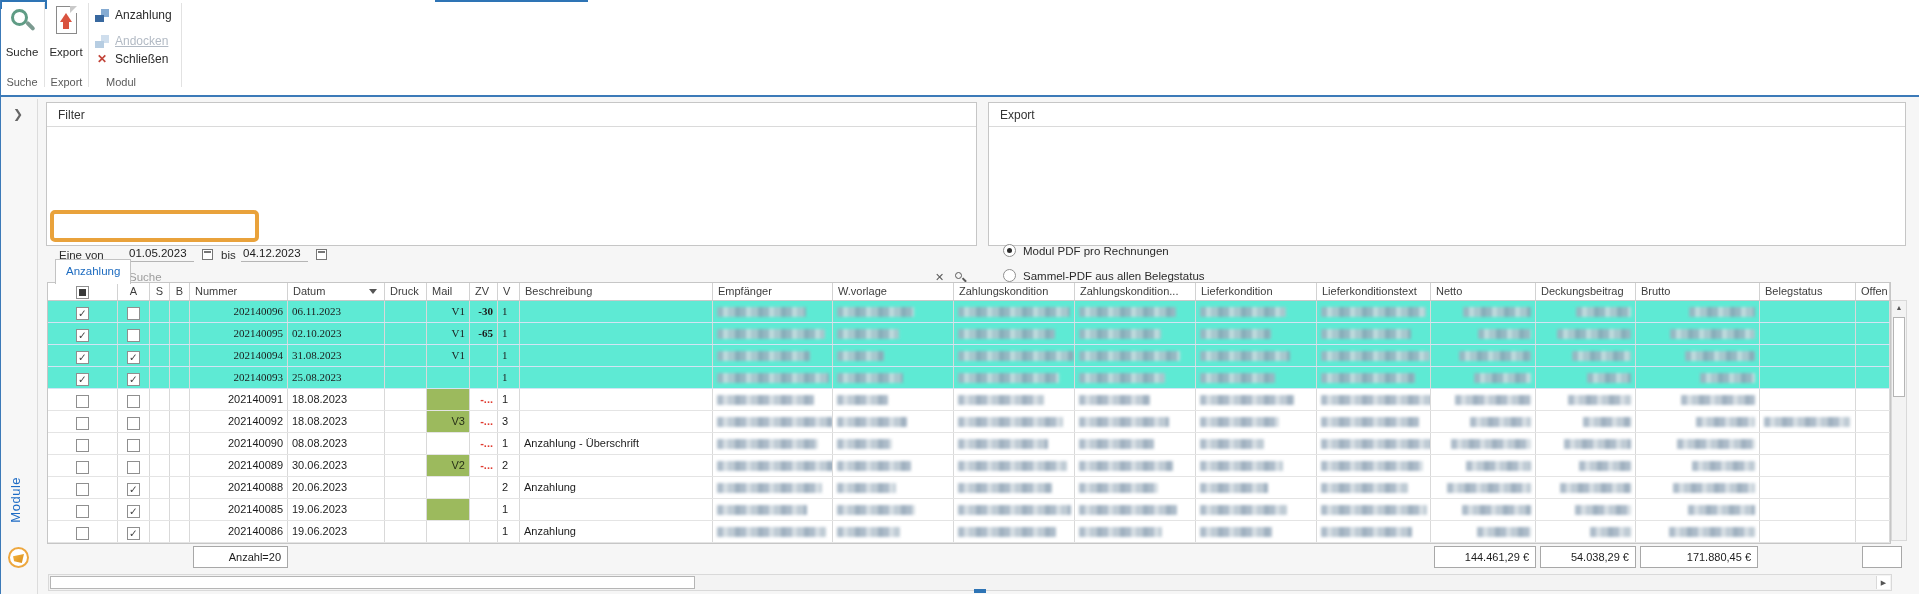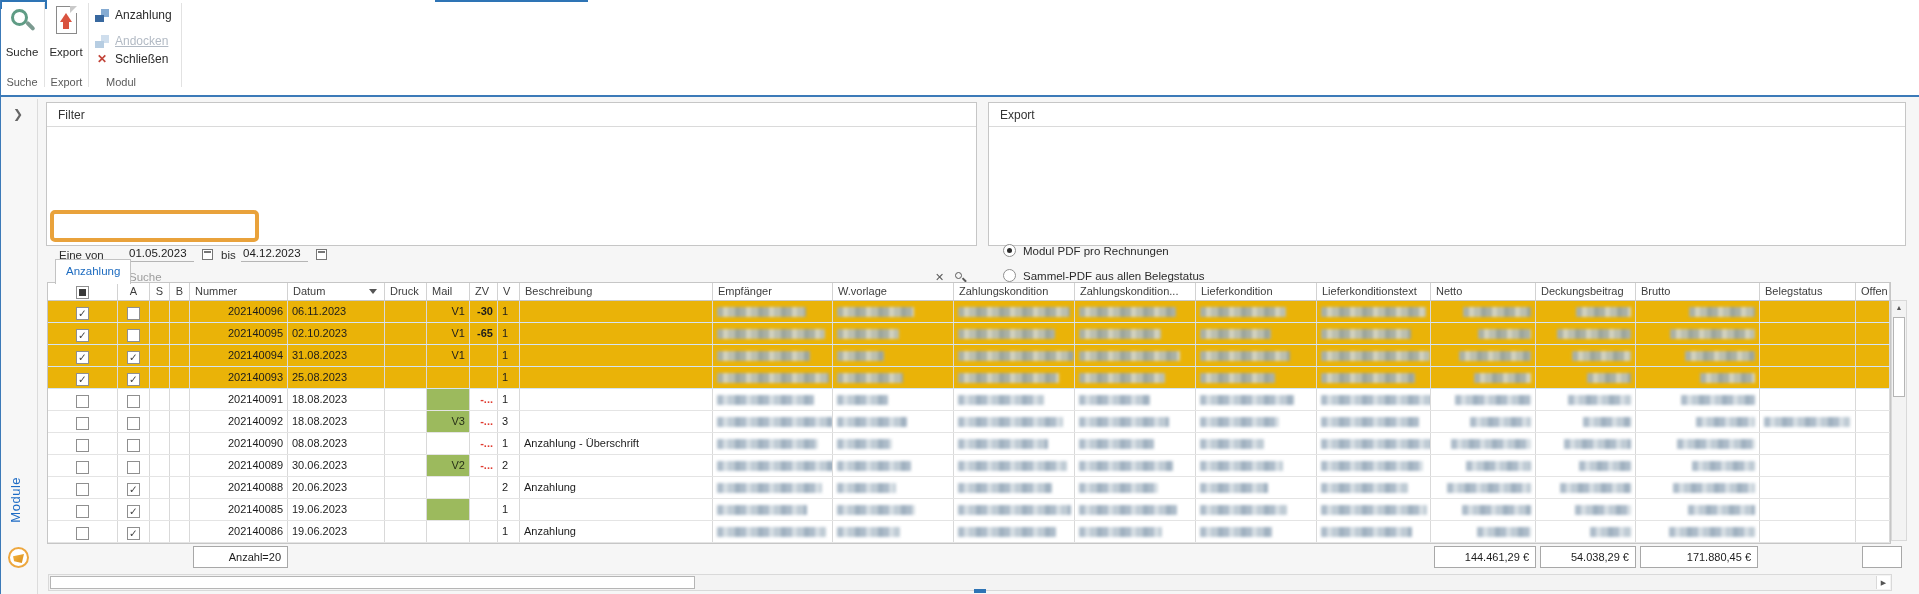--- a/index.html
+++ b/index.html
@@ -94,21 +94,21 @@
     z-index:4; cursor:pointer; }
   .grid-wrap { position:absolute; left:47px; top:282px; width:1844px; background:#fff;
     border:1px solid #c6c6c6; z-index:3; }
   .hrow { white-space:nowrap; height:18px; border-bottom:1px solid #c9c9c9; background:#fff; }
   .hcell { display:inline-block; height:17px; line-height:17px; font-size:11px; color:#3d3d3d;
     border-right:1px solid #d2d2d2; overflow:hidden; vertical-align:top; padding-left:5px; position:relative; }
   .hcell.center { text-align:center; padding-left:0; }
   .sort-arrow { position:absolute; right:7px; top:6px; width:0; height:0;
     border-left:4px solid transparent; border-right:4px solid transparent; border-top:5px solid #555; }
   .trow { white-space:nowrap; height:22px; border-bottom:1px solid #e4e4e4; background:#fff; }
-  .trow.sel-row { background:#eab308; border-bottom-color:#d3e4f4; }
+  .trow.sel-row { background:#5eead4; border-bottom-color:#d3e4f4;font-family:Liberation Serif, serif; }
   .tcell { display:inline-block; height:21px; line-height:21px; font-size:11px; color:#1c1c1c;
     border-right:1px solid #d9d9d9; overflow:hidden; vertical-align:top; padding:0 4px; }
   .tcell.center { text-align:center; padding:0; }
   .tcell.right { text-align:right; }
   .tcell.green { background:#9cba5d; color:#273018; }
   .tcell .bold { font-weight:bold; }
   .tcell .red { color:#e03c31; font-weight:bold; }
 
   .sumbox { position:absolute; height:22px; line-height:20px; background:#fff; border:1px solid #a8a8a8;
     font-size:11px; color:#1c1c1c; text-align:right; padding-right:6px; }

